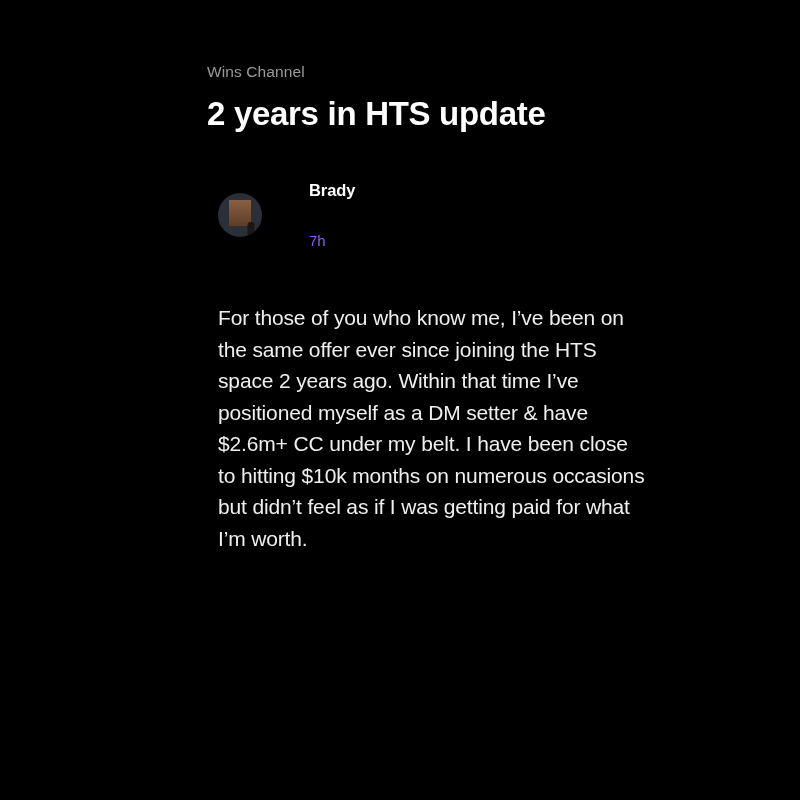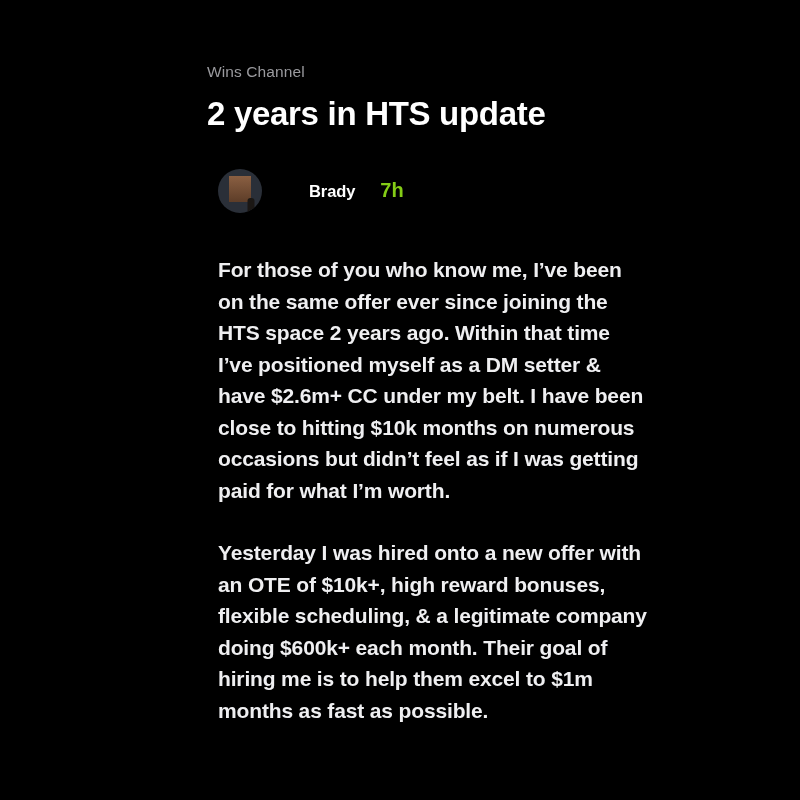--- a/index.html
+++ b/index.html
@@ -67,44 +67,45 @@
     left: 50%;
     top: 42%;
     transform: translateX(-50%);
     width: 7px;
     height: 16px;
     background: #1b1714;
     border-radius: 3px 3px 1px 1px;
   }
   .author-meta {
     display: flex;
+    flex-direction: column;
     justify-content: flex-end;
-    gap: 3px;
+    gap: 10px;
   }
   .author-name {
     color: #ffffff;
     font-size: 16.5px;
     font-weight: 700;
     line-height: 20px;
     letter-spacing: -0.1px;
   }
   .timestamp {
-    color: #84cc16;
-    font-size: 20px;
+    color: #8b5cf6;
+    font-size: 15px;
     line-height: 18px;
-    font-weight: 700;
+    font-weight: 400;
   }
   .body {
     margin-top: 30px;
   }
   .body p {
     color: #efeff1;
     font-size: 21px;
     line-height: 31.5px;
-    font-weight: 700;
+    font-weight: 400;
     letter-spacing: -0.15px;
     margin-bottom: 31px;
   }
   .body p:last-child { margin-bottom: 0; }
 </style>
 </head>
 <body>
 
 <div class="screen">
   <div class="content">
@@ -120,17 +121,16 @@
         <div class="figure"></div>
       </div>
       <div class="author-meta">
         <div class="author-name">Brady</div>
         <div class="timestamp">7h</div>
       </div>
     </div>
 
     <div class="body">
       <p>For those of you who know me, I’ve been on the same offer ever since joining the HTS space 2 years ago. Within that time I’ve positioned myself as a DM setter &amp; have $2.6m+ CC under my belt. I have been close to hitting $10k months on numerous occasions but didn’t feel as if I was getting paid for what I’m worth.</p>
-      <p>Yesterday I was hired onto a new offer with an OTE of $10k+, high reward bonuses, flexible scheduling, &amp; a legitimate company doing $600k+ each month. Their goal of hiring me is to help them excel to $1m months as fast as possible.</p>
     </div>
 
   </div>
 </div>
 
 </body></html>

